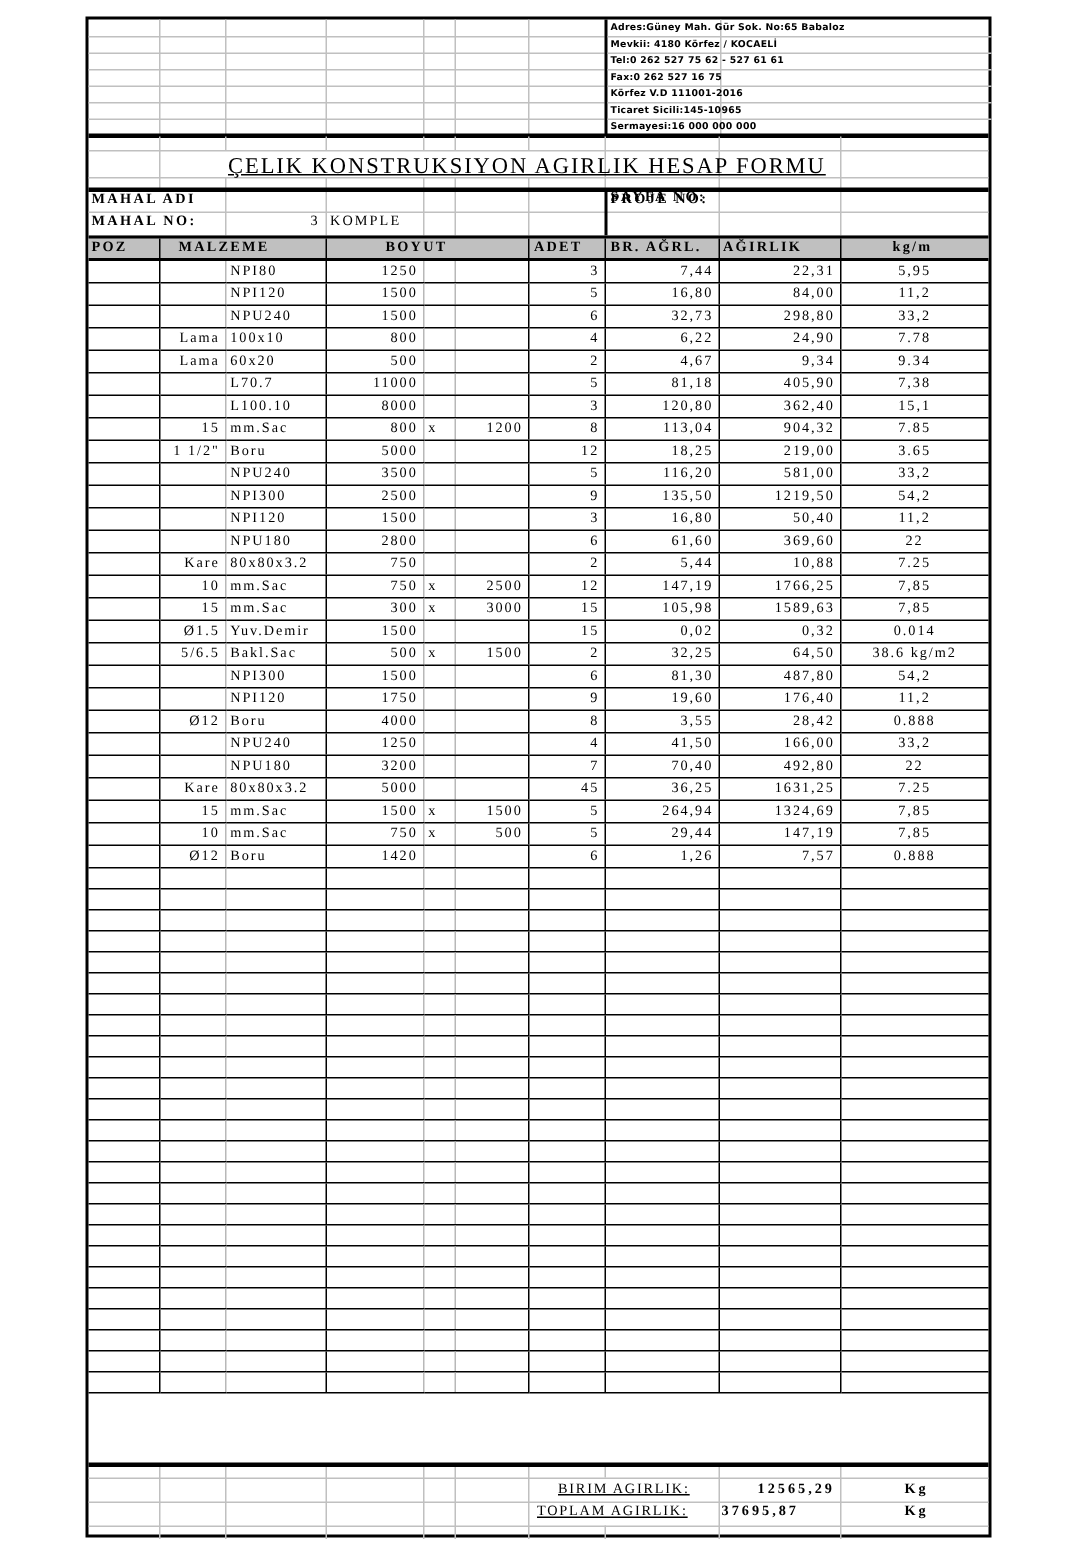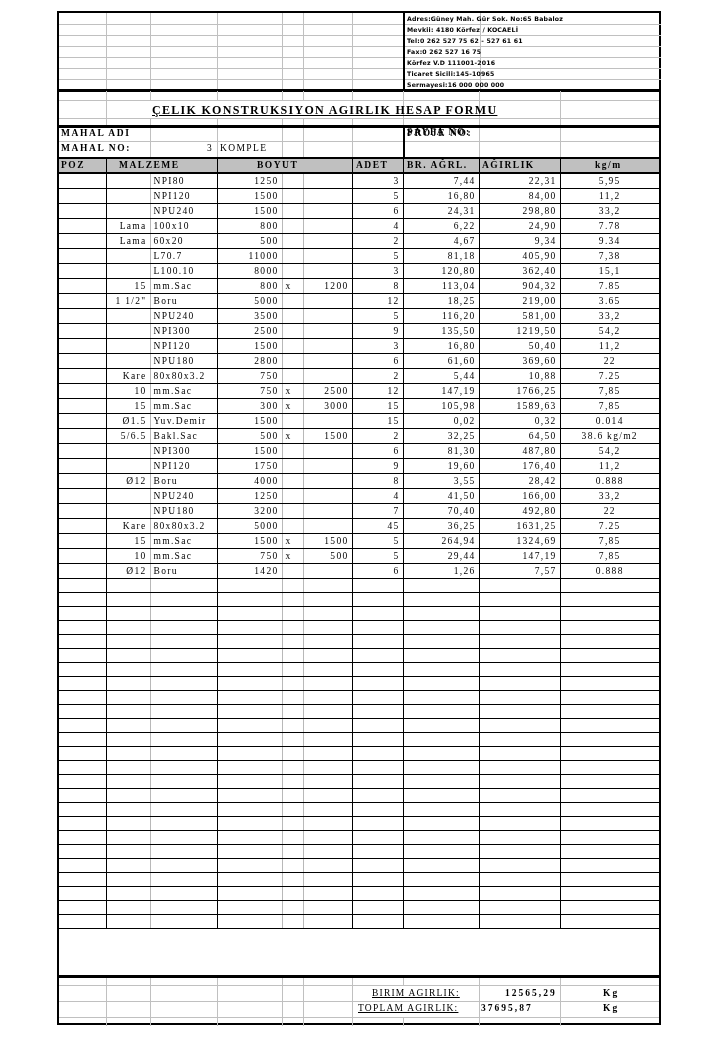--- a/index.html
+++ b/index.html
@@ -12,21 +12,21 @@
   .top-grid { position:absolute; left:0; top:0; width:344px; height:77px; }
   .top-grid .hl { position:absolute; left:0; width:344px; height:0; border-top:1px solid #c0c0c0; }
   .top-grid .vl { position:absolute; top:0; height:77px; width:0; border-left:1px solid #c0c0c0; }
   .addr { position:absolute; left:344px; top:0; width:258px; height:77px; border-left:2px solid #000; box-sizing:border-box; }
   .addr-line { position:absolute; left:2px; height:11px; font-family:"DejaVu Sans", sans-serif;
                font-size:6.2px; font-weight:bold; line-height:11px; white-space:nowrap; letter-spacing:0.2px; }
   .addr .vsep { position:absolute; left:75px; top:0; height:77px; border-left:1px solid #c0c0c0; }
   .addr .hsep { position:absolute; left:0; width:256px; border-top:1px solid #c0c0c0; }
   .thick { position:absolute; left:0; width:600px; height:0; border-top:3px solid #000; }
   .title-area { position:absolute; left:0; top:78px; width:600px; height:36px; }
-  .title { position:absolute; left:93px; top:12px; font-size:12px; font-weight:bold;
+  .title { position:absolute; left:93px; top:12px; font-size:15px; font-weight:normal;
            letter-spacing:1.3px; text-decoration:underline; white-space:nowrap; }
   .lbl { position:absolute; font-size:9.5px; font-weight:bold; letter-spacing:1.6px; white-space:nowrap; }
   .val { position:absolute; font-size:9.5px; letter-spacing:1.4px; white-space:nowrap; }
   .hdr { position:absolute; left:0; top:144px; width:600px; height:17px; background:#c0c0c0;
          border-top:2px solid #000; border-bottom:2px solid #000; box-sizing:border-box; }
   .hdr span { position:absolute; top:1px; font-size:9.5px; font-weight:bold; letter-spacing:1.5px; white-space:nowrap; }
   .hdr .sep { position:absolute; top:0; height:13px; border-left:1px solid #000; }
   table.body { position:absolute; left:0; top:161px; width:600px; border-collapse:collapse; table-layout:fixed; }
   table.body td { height:14px; padding:0 3px; font-size:9.5px; letter-spacing:1.3px; white-space:nowrap;
                   border-bottom:1px solid #000; border-left:1px solid #000; overflow:hidden; line-height:14px; box-sizing:border-box; }
@@ -176,21 +176,21 @@
           <td class="c">11,2</td>
         </tr>
         <tr>
           <td></td>
           <td class="r"></td>
           <td class="gl">NPU240</td>
           <td class="r">1500</td>
           <td class="gl"></td>
           <td class="gl r"></td>
           <td class="r">6</td>
-          <td class="r">24,31</td>
+          <td class="r">32,73</td>
           <td class="r">298,80</td>
           <td class="c">33,2</td>
         </tr>
         <tr>
           <td></td>
           <td class="r">Lama</td>
           <td class="gl">100x10</td>
           <td class="r">800</td>
           <td class="gl"></td>
           <td class="gl r"></td>

